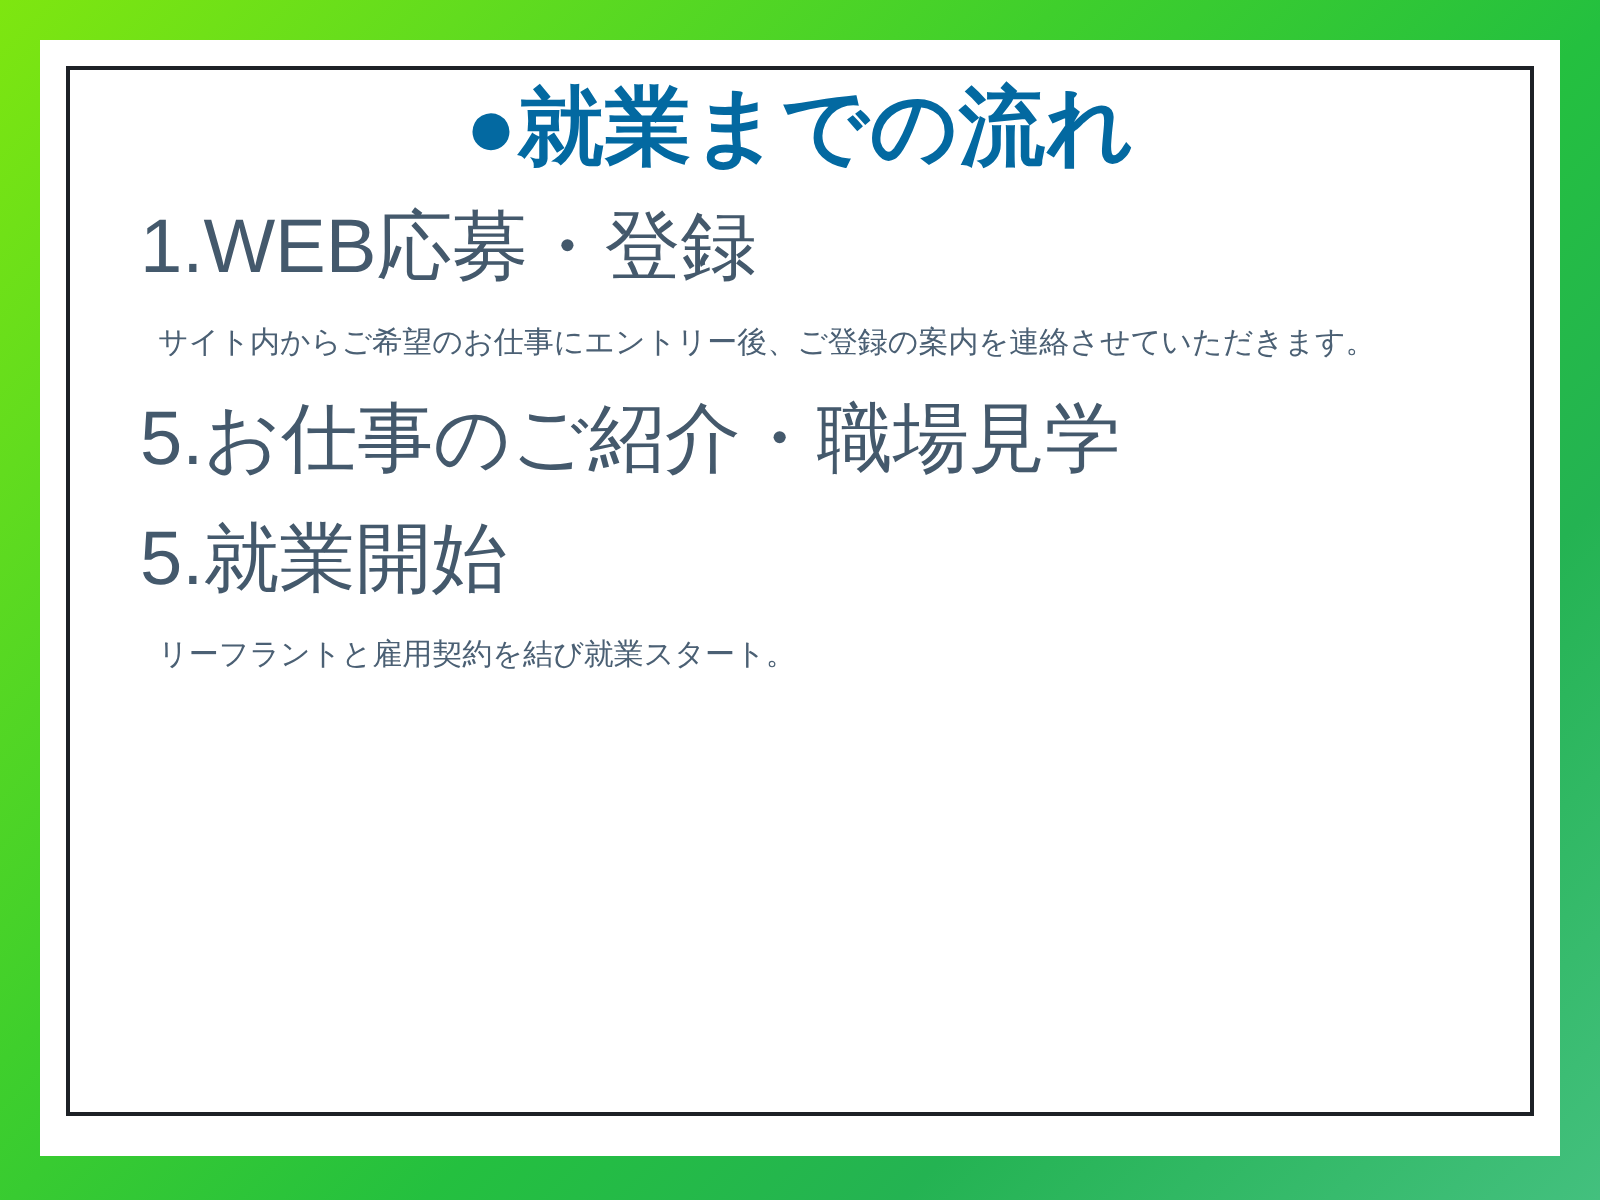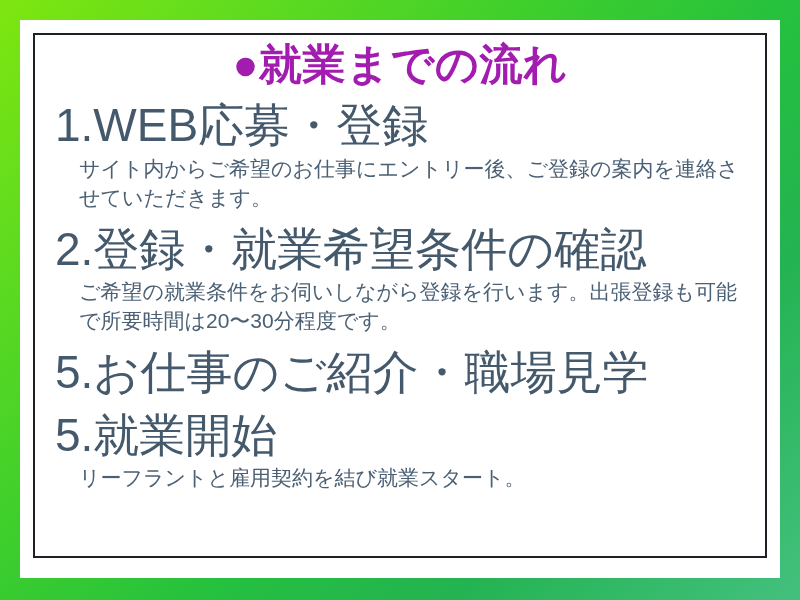--- a/index.html
+++ b/index.html
@@ -74,45 +74,45 @@
     color: #44596c;
   }
 
   #poster-title {
     margin: 0;
     text-align: center;
     font-size: 43px;
     font-weight: bold;
     letter-spacing: 0.5px;
     line-height: 1.08;
-    color: #a21caf;
+    color: #0369a1;
     white-space: nowrap;
   }
 
   .step {
     margin-top: 9px;
   }
   .step:first-of-type {
     margin-top: 11px;
   }
 
   .step-heading {
-    margin: 0;
-    font-size: 46px;
+    margin: 15px;
+    font-size: 38px;
     font-weight: 400;
     line-height: 1.18;
     color: #44596c;
     letter-spacing: 0px;
     white-space: nowrap;
   }
 
   .step-body {
     margin: 2px 0 0 0;
     padding-left: 24px;
-    font-size: 21px;
+    font-size: 15px;
     font-weight: 400;
     line-height: 1.38;
     color: #4b6074;
     letter-spacing: 0px;
   }
 </style>
 </head>
 <body>
 
 <div id="poster">
@@ -123,24 +123,20 @@
 
     <div id="content">
 
       <h1 id="poster-title">●就業までの流れ</h1>
 
       <div class="step">
         <h2 class="step-heading">1.WEB応募・登録</h2>
         <p class="step-body">サイト内からご希望のお仕事にエントリー後、ご登録の案内を連絡させていただきます。</p>
       </div>
 
-      <div class="step">
-        <h2 class="step-heading">2.登録・就業希望条件の確認</h2>
-        <p class="step-body">ご希望の就業条件をお伺いしながら登録を行います。出張登録も可能で所要時間は20〜30分程度です。</p>
-      </div>
 
       <div class="step">
         <h2 class="step-heading">5.お仕事のご紹介・職場見学</h2>
       </div>
 
       <div class="step">
         <h2 class="step-heading">5.就業開始</h2>
         <p class="step-body">リーフラントと雇用契約を結び就業スタート。</p>
       </div>
 

